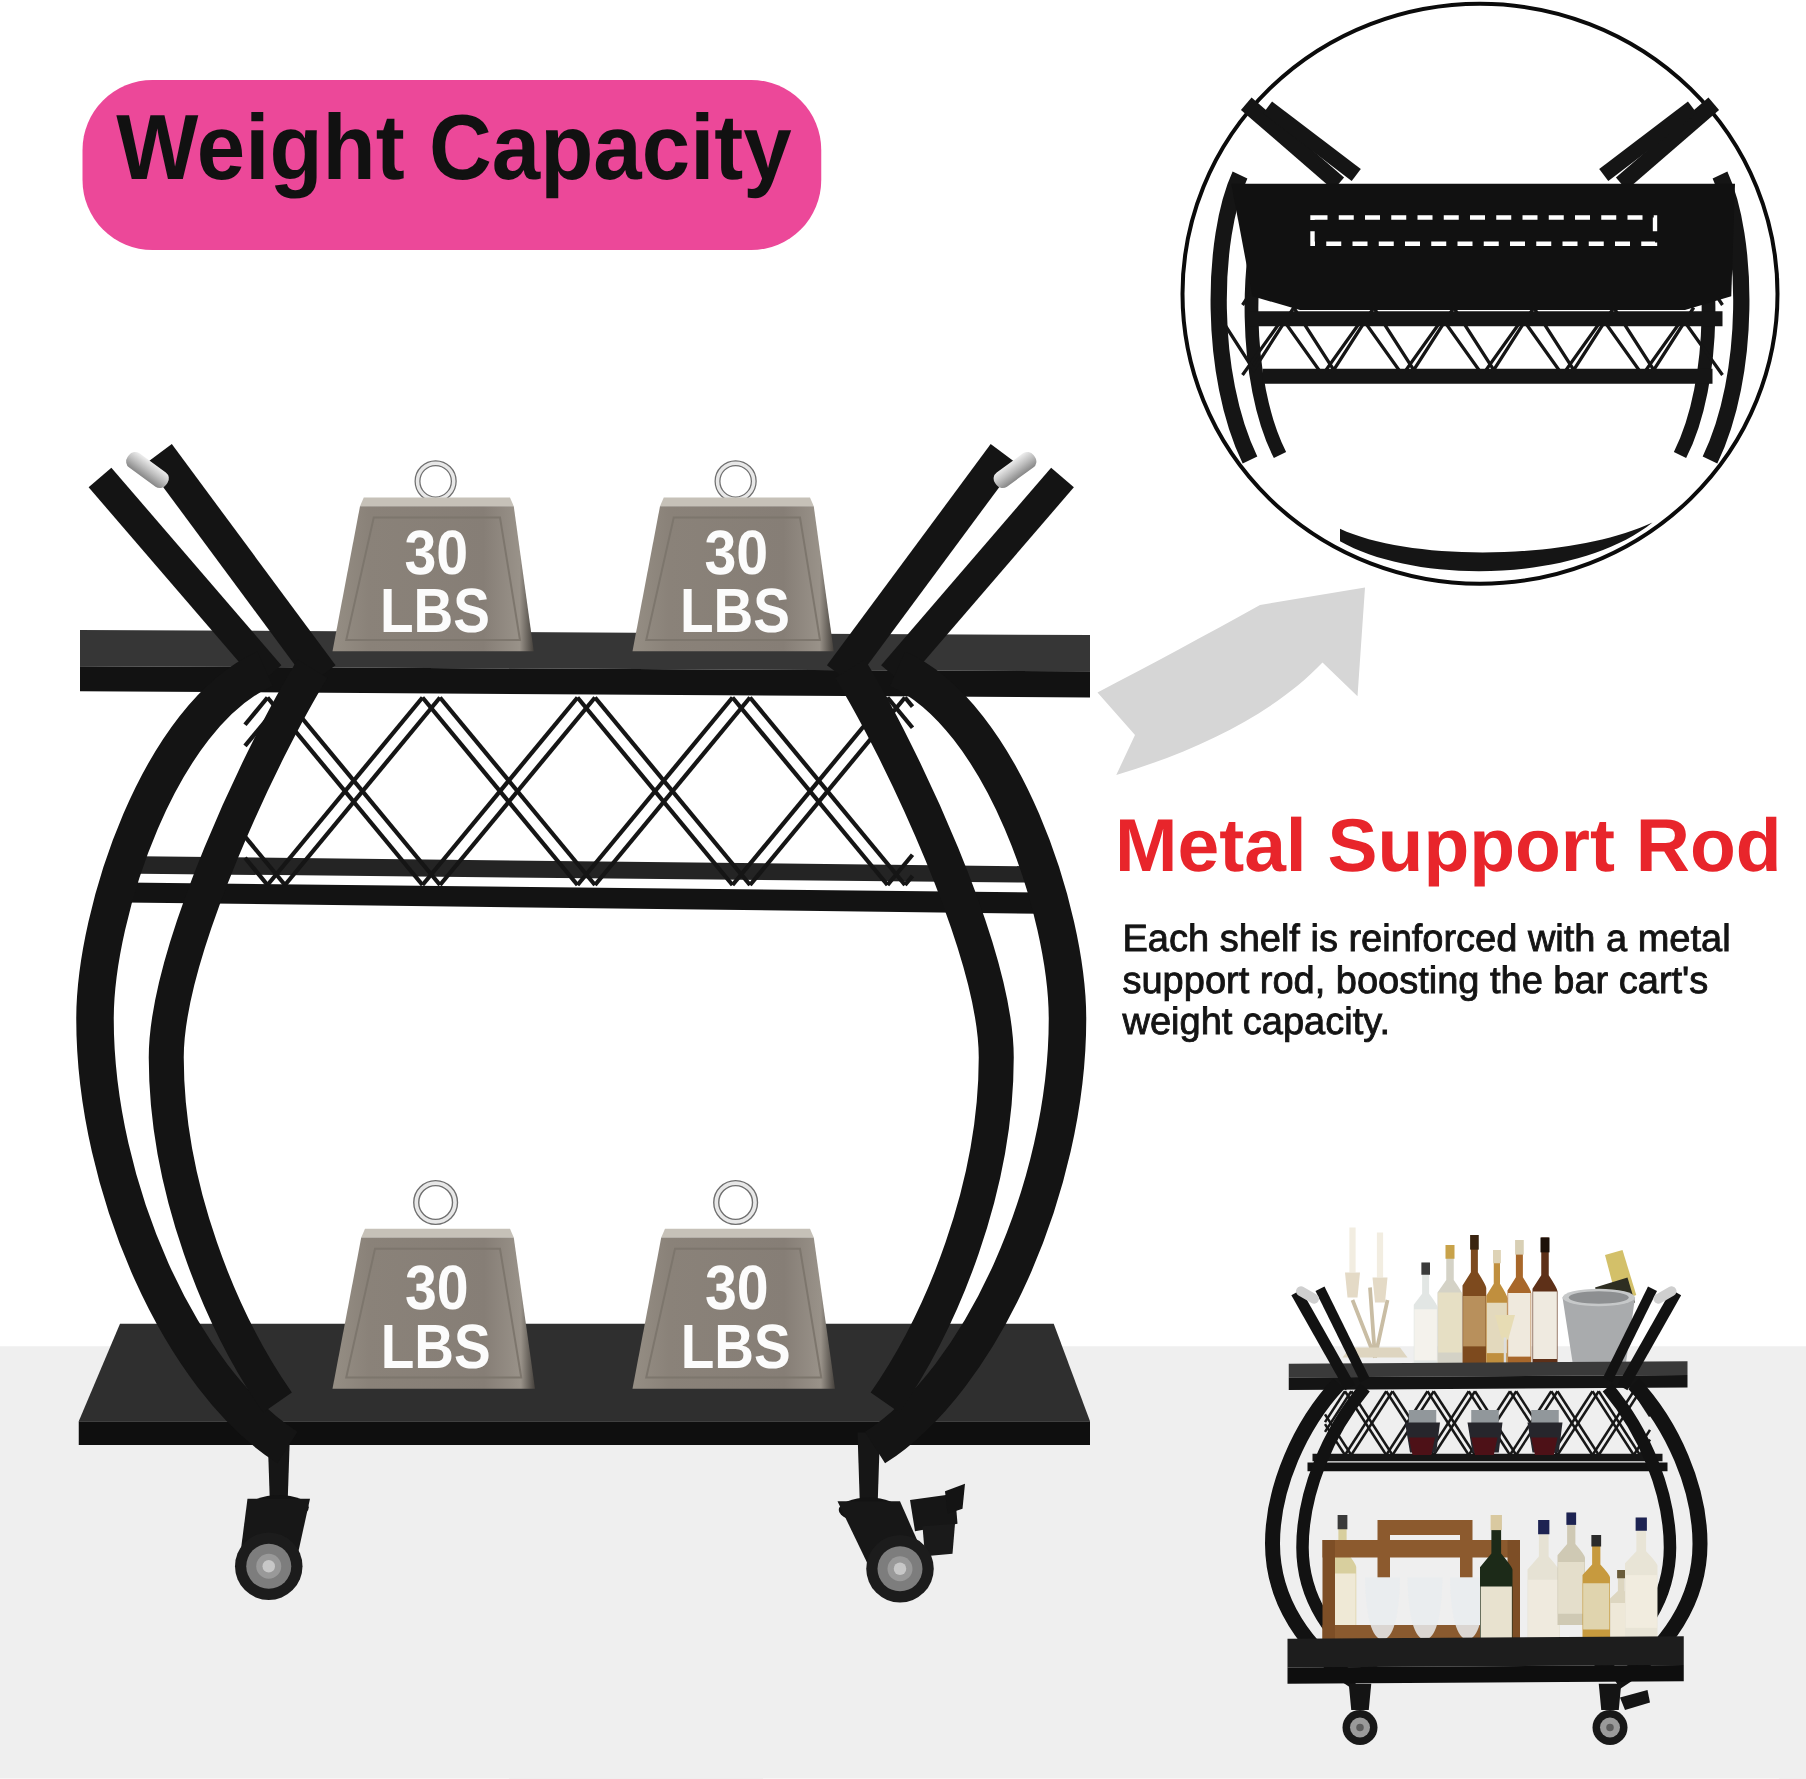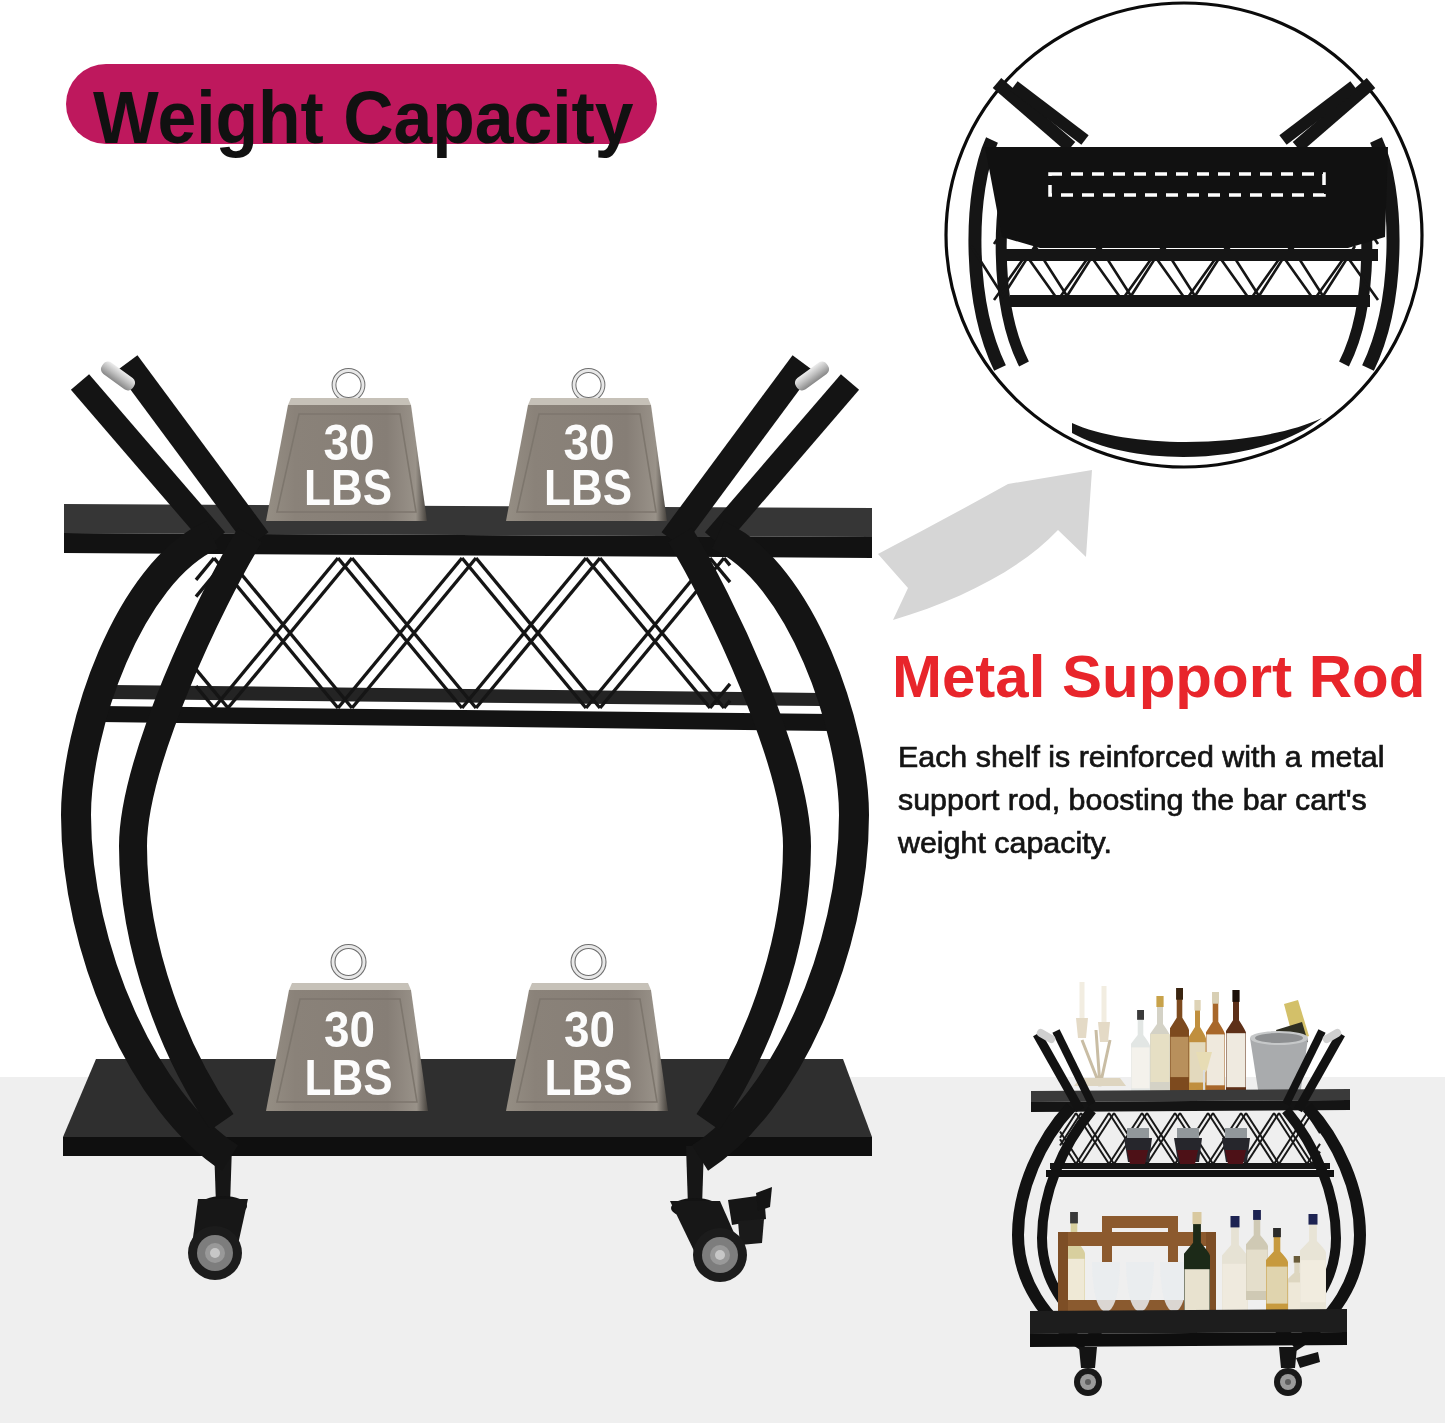--- a/index.html
+++ b/index.html
@@ -1,24 +1,24 @@
 <!DOCTYPE html>
 <html><head>
 <meta charset="utf-8">
 <style>
   html,body{margin:0;padding:0;}
   body{width:1445px;height:1423px;position:relative;background:#ffffff;
        font-family:"Liberation Sans",sans-serif;overflow:hidden;}
-  .pill{position:absolute;left:66px;top:64px;width:591px;height:80px;border-radius:56px;
-        background:#be185d;}
+  .pill{position:absolute;left:66px;top:64px;width:591px;height:136px;border-radius:56px;
+        background:#ec4899;}
   .pill span{position:absolute;left:27px;top:11px;font-size:74px;font-weight:bold;color:#111;
         white-space:nowrap;transform:scaleX(0.941);transform-origin:left top;}
   .h2{position:absolute;left:879px;top:642px;font-size:60px;font-weight:bold;color:#e8252b;margin-left:13px;}
   .bodytxt{position:absolute;left:898px;top:735px;width:520px;font-size:30.4px;color:#141414;
-        line-height:43px;-webkit-text-stroke:0.7px #141414;}
+        line-height:33px;-webkit-text-stroke:0.7px #141414;}
   svg.art{position:absolute;left:0;top:0;}
 </style>
 </head>
 <body>
 <svg class="art" width="1445" height="1423" viewBox="0 0 1445 1423">
 
 <defs>
   <linearGradient id="wg" x1="0" y1="0" x2="1" y2="0">
     <stop offset="0" stop-color="#958e84"></stop>
     <stop offset="0.18" stop-color="#8a8279"></stop>

